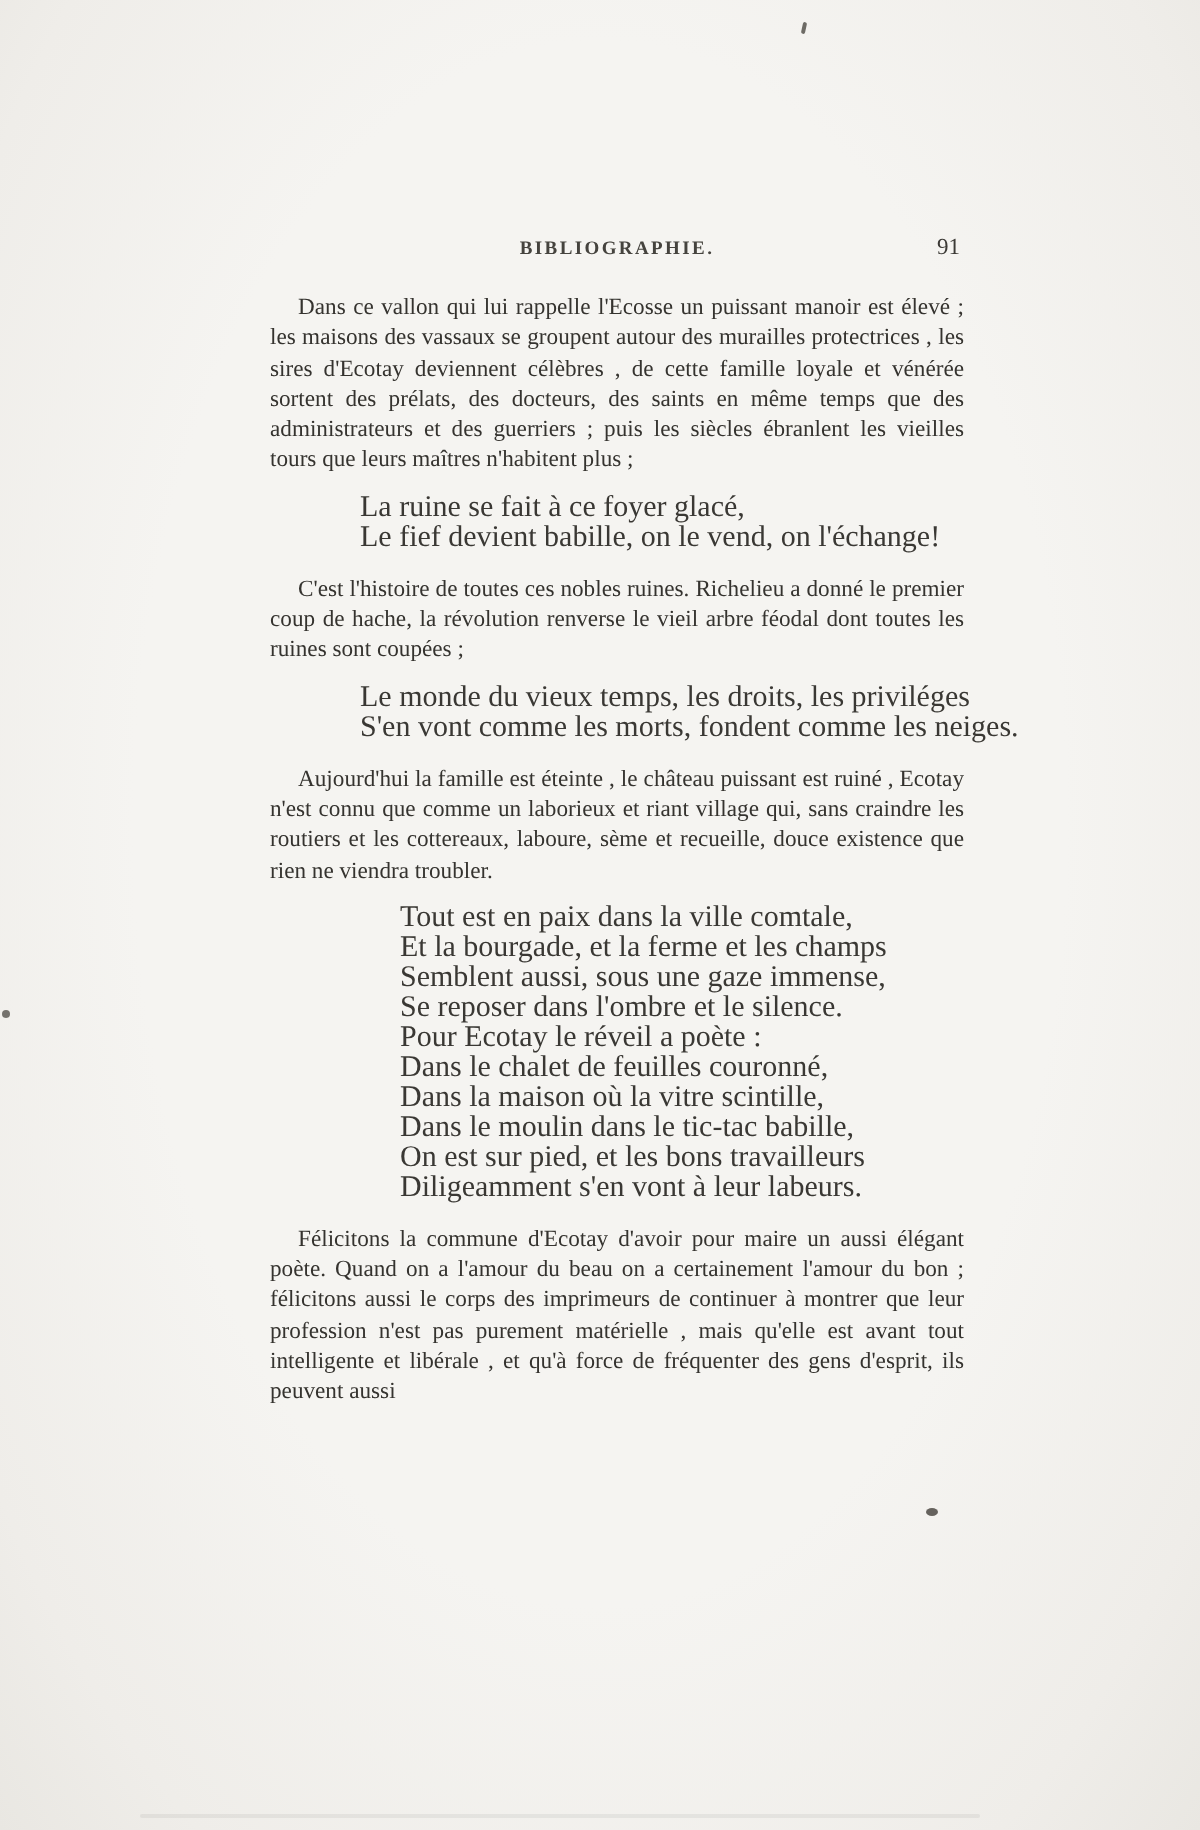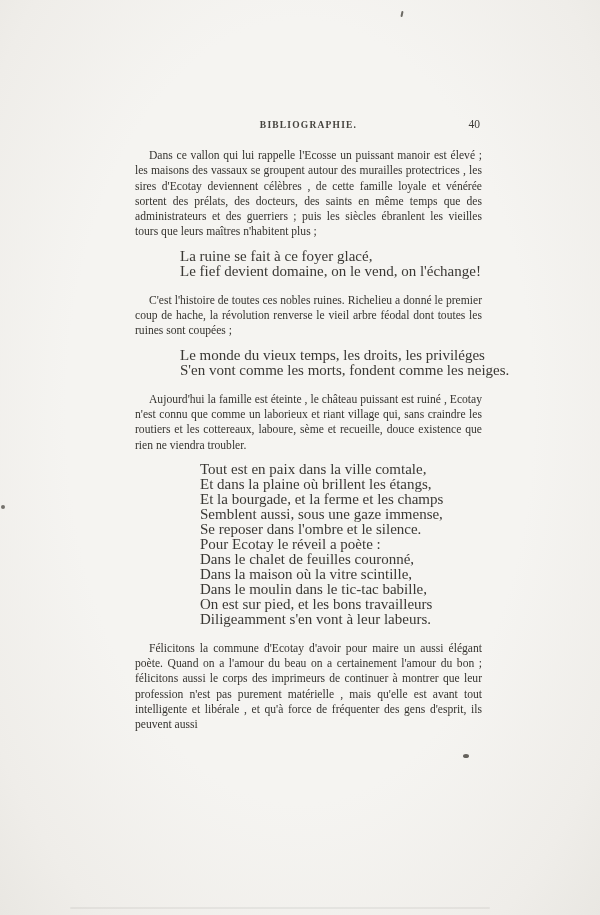--- a/index.html
+++ b/index.html
@@ -37,21 +37,21 @@
     color: #45433e;
   }
   .page-number {
     position: absolute;
     right: 2px;
     top: -2px;
     font-size: 11.5px;
     color: #3c3a36;
   }
   .para {
-    margin: 14px 0 9px 0;
+    margin: 0 0 9px 0;
     font-size: 11.6px;
     line-height: 15.3px;
     text-align: justify;
     text-indent: 14px;
     color: #35332f;
   }
   .verse {
     margin: 1px 0 10px 45px;
     font-size: 15px;
     line-height: 15px;
@@ -109,42 +109,41 @@
 
   <div class="artifact artifact-top"></div>
   <div class="artifact artifact-left"></div>
   <div class="artifact artifact-bottom"></div>
   <div class="bottom-edge-shadow"></div>
 
   <div class="text-column">
 
     <div class="page-header">
       <span class="running-title">BIBLIOGRAPHIE.</span>
-      <span class="page-number">40</span>
+      <span class="page-number">91</span>
     </div>
 
     <p class="para">Dans ce vallon qui lui rappelle l'Ecosse un puissant manoir est élevé ; les maisons des vassaux se groupent autour des murailles protectrices , les sires d'Ecotay deviennent célèbres , de cette famille loyale et vénérée sortent des prélats, des docteurs, des saints en même temps que des administrateurs et des guerriers ; puis les siècles ébranlent les vieilles tours que leurs maîtres n'habitent plus ;</p>
 
     <div class="verse">
       <div class="verse-line">La ruine se fait à ce foyer glacé,</div>
-      <div class="verse-line">Le fief devient domaine, on le vend, on l'échange!</div>
+      <div class="verse-line">Le fief devient babille, on le vend, on l'échange!</div>
     </div>
 
     <p class="para">C'est l'histoire de toutes ces nobles ruines. Richelieu a donné le premier coup de hache, la révolution renverse le vieil arbre féodal dont toutes les ruines sont coupées ;</p>
 
     <div class="verse">
       <div class="verse-line">Le monde du vieux temps, les droits, les priviléges</div>
       <div class="verse-line">S'en vont comme les morts, fondent comme les neiges.</div>
     </div>
 
     <p class="para">Aujourd'hui la famille est éteinte , le château puissant est ruiné , Ecotay n'est connu que comme un laborieux et riant village qui, sans craindre les routiers et les cottereaux, laboure, sème et recueille, douce existence que rien ne viendra troubler.</p>
 
     <div class="verse deep-indent">
       <div class="verse-line">Tout est en paix dans la ville comtale,</div>
-      <div class="verse-line">Et dans la plaine où brillent les étangs,</div>
       <div class="verse-line">Et la bourgade, et la ferme et les champs</div>
       <div class="verse-line">Semblent aussi, sous une gaze immense,</div>
       <div class="verse-line">Se reposer dans l'ombre et le silence.</div>
       <div class="verse-line">Pour Ecotay le réveil a poète :</div>
       <div class="verse-line">Dans le chalet de feuilles couronné,</div>
       <div class="verse-line">Dans la maison où la vitre scintille,</div>
       <div class="verse-line">Dans le moulin dans le tic-tac babille,</div>
       <div class="verse-line">On est sur pied, et les bons travailleurs</div>
       <div class="verse-line">Diligeamment s'en vont à leur labeurs.</div>
     </div>

